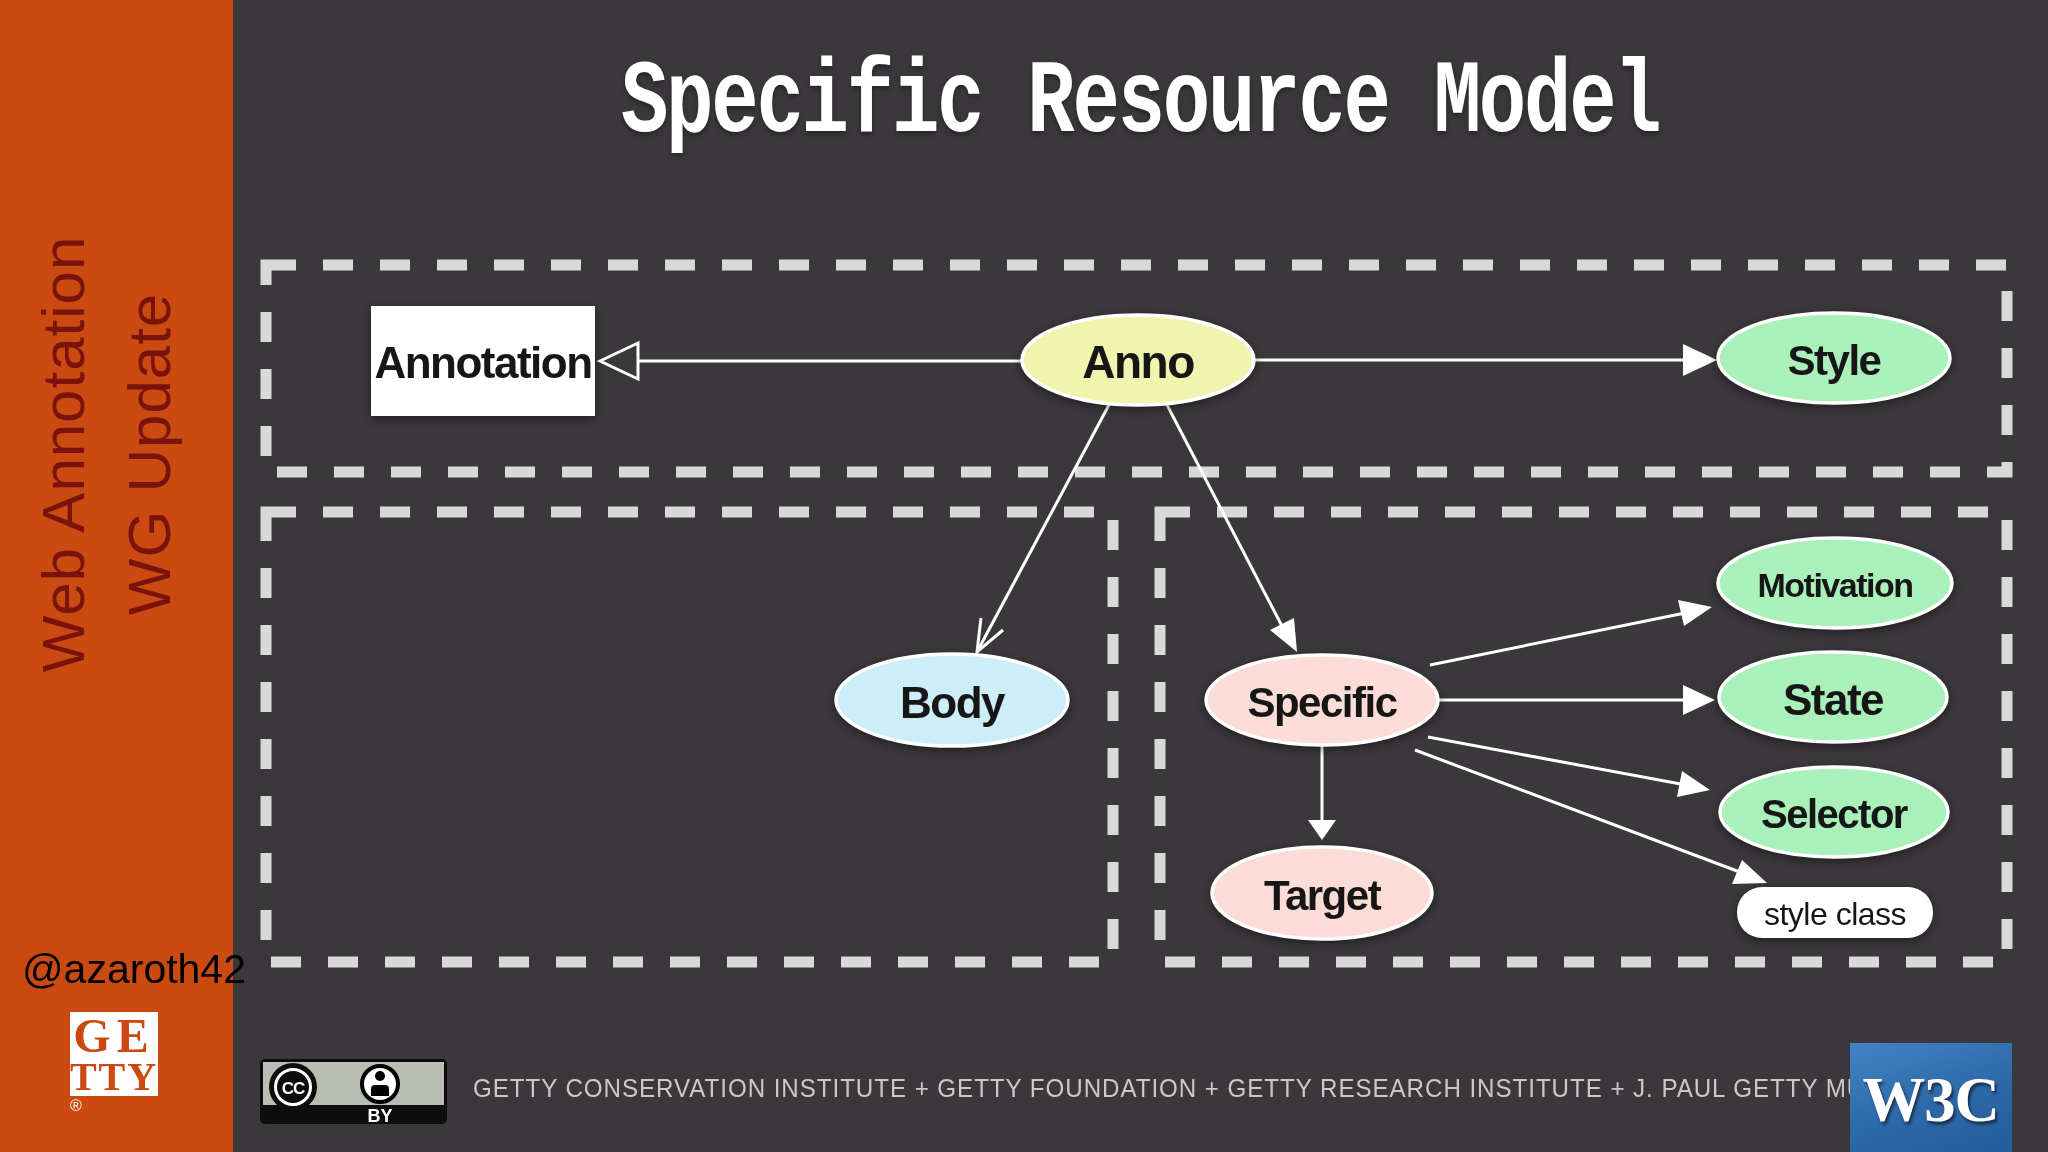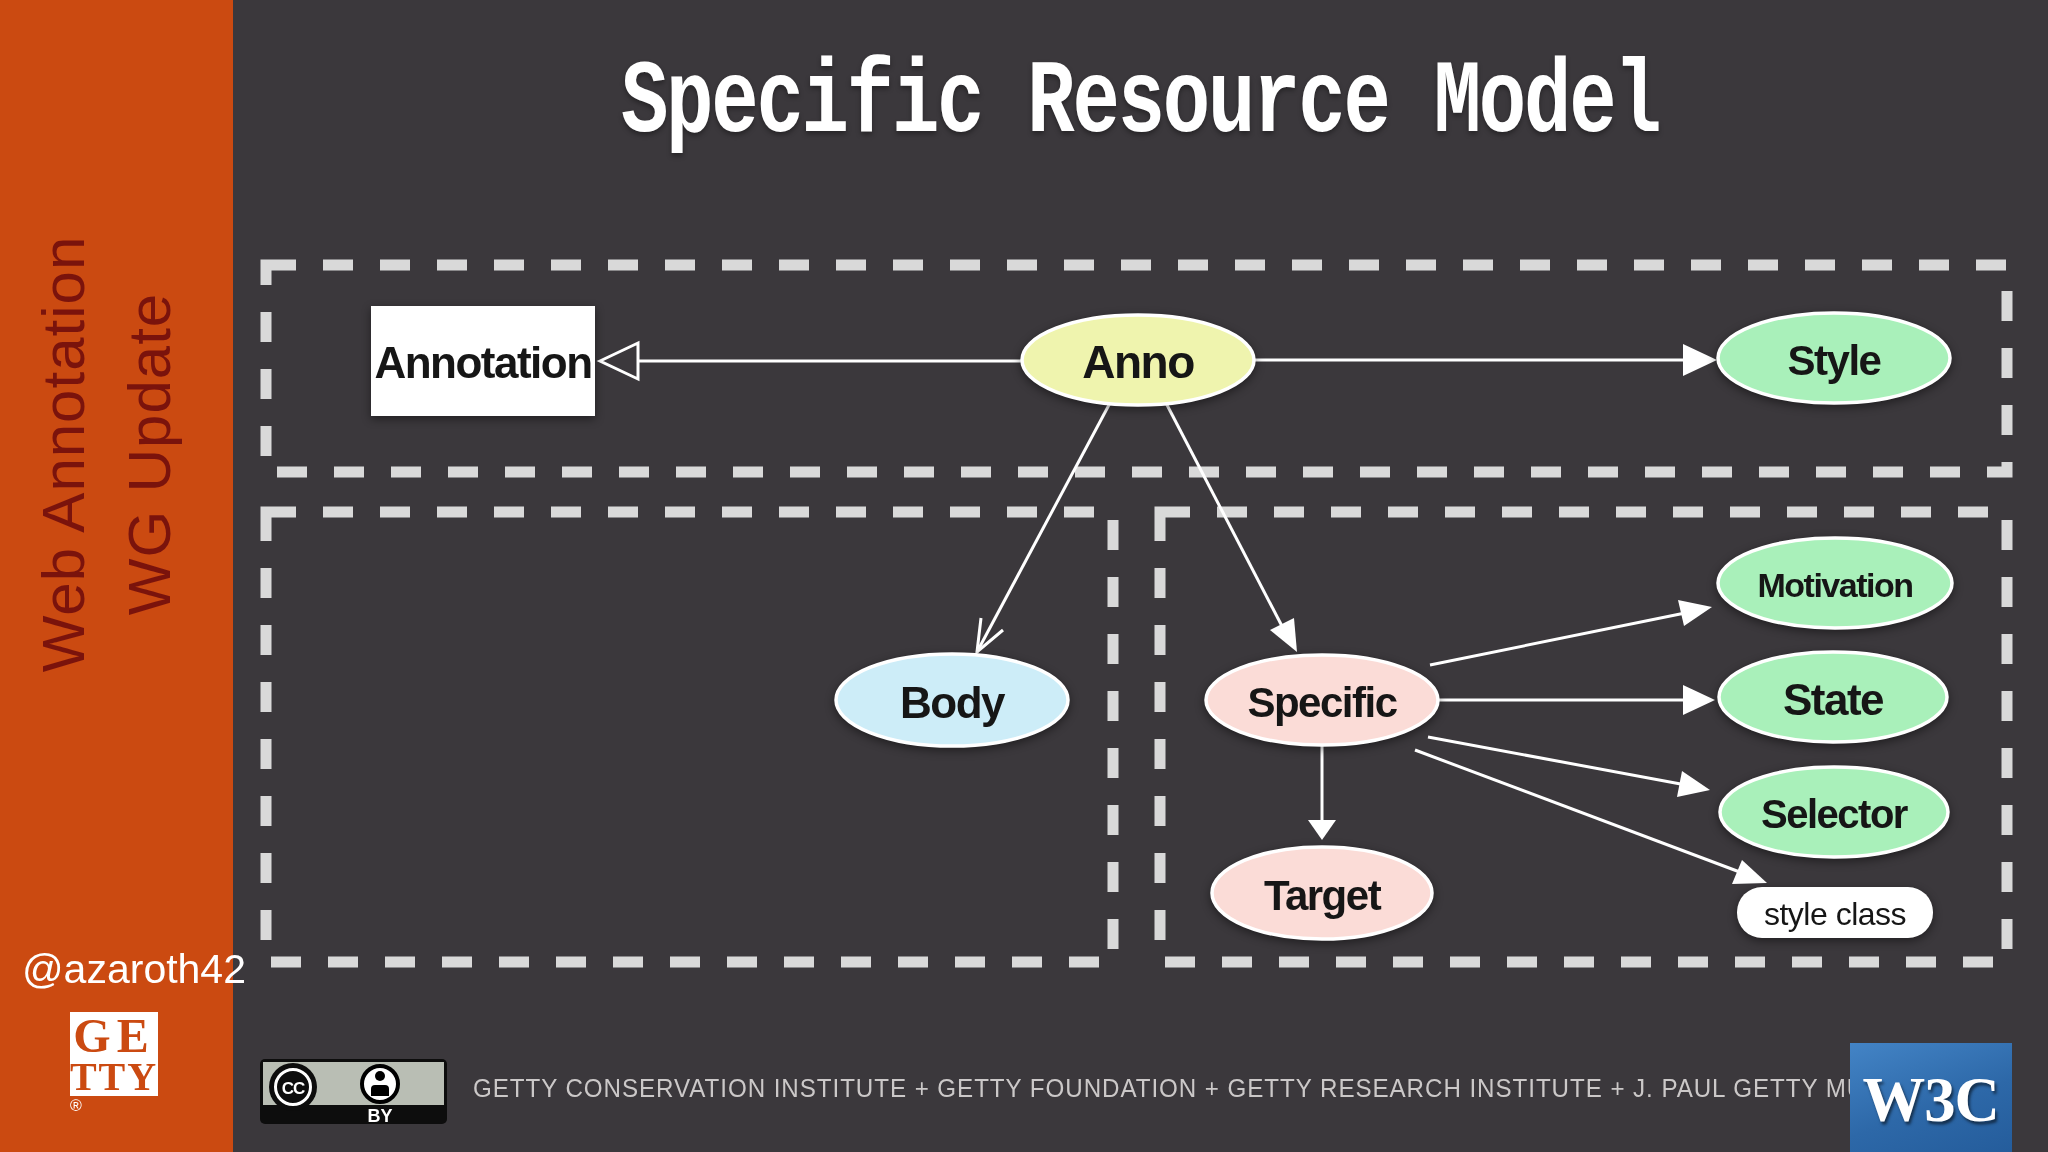--- a/index.html
+++ b/index.html
@@ -60,21 +60,21 @@
 </head>
 <body>
 
 <div id="stage">
 
   <aside class="sidebar" style="background-color: rgb(203, 74, 17);">
     <div class="side-rot">
       <div class="side-line" style="color: rgb(122, 19, 12);">Web Annotation</div>
       <div class="side-line" style="color: rgb(122, 19, 12);">WG Update</div>
     </div>
-    <div class="handle" style="color: #ffffff;">@azaroth42</div>
+    <div class="handle" style="color: #000000;">@azaroth42</div>
 
     <svg class="getty" viewBox="0 0 88 84" width="88" height="84">
       <rect x="0" y="0" width="88" height="84" fill="#ffffff"></rect>
       <text x="44" y="40" text-anchor="middle" font-family="Liberation Serif, serif" font-weight="bold" font-size="48" letter-spacing="6" fill="#cb4a11">GE</text>
       <text x="44" y="78" text-anchor="middle" font-family="Liberation Serif, serif" font-weight="bold" font-size="40" letter-spacing="2" fill="#cb4a11">TTY</text>
     </svg>
     <div class="getty-reg">®</div>
   </aside>
 
   <h1 class="title" style="margin:0;">

